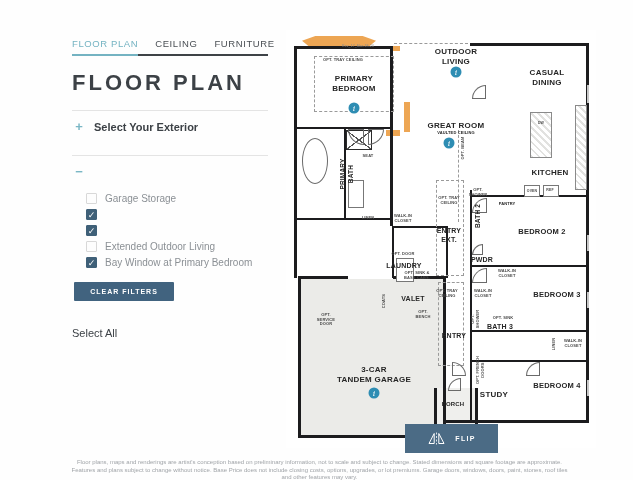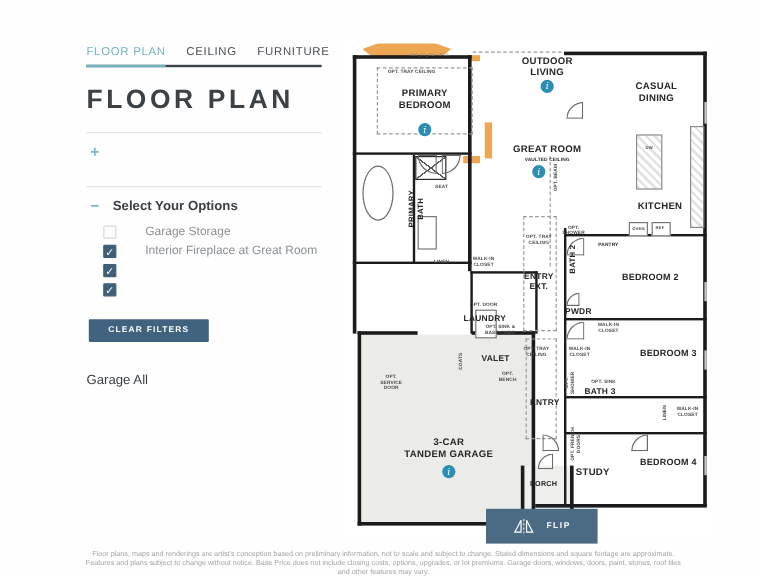--- a/index.html
+++ b/index.html
@@ -13,21 +13,21 @@
   .tab { font-size:9.5px; letter-spacing:.6px; color:#4a4f54; cursor:pointer; white-space:nowrap; }
   .tab.active { color:#74b3c2; position:relative; }
   .tab.active::after { content:""; position:absolute; left:0; right:0; bottom:-7px; height:2px; background:#74b3c2; }
   .h1 { margin-top:14px; font-size:22px; font-weight:bold; letter-spacing:3px; color:#3c4146; }
   .sub { margin-top:5px; font-size:11px; color:#82878c; }
   .divider { margin-top:14px; border-top:1px solid #e4e4e4; }
   .secrow { display:flex; align-items:center; gap:10px; padding:8px 0 7px 2px; }
   .toggle { color:#7ab7c5; font-size:13px; font-weight:bold; width:10px; text-align:center; }
   .seclabel { font-size:11px; font-weight:bold; color:#3c4146; }
   .optlist { padding:2px 0 0 14px; }
-  .optrow { display:flex; align-items:flex-start; gap:24px; height:16px; }
+  .optrow { display:flex; align-items:flex-end; gap:8px; height:16px; }
   .cb { width:11px; height:11px; border:1px solid #d8d8d8; background:#fdfdfd; border-radius:1px;
         font-size:9px; line-height:10px; text-align:center; color:#fff; cursor:pointer; flex:none; }
   .cb.checked { background:#3f6078; border-color:#3f6078; }
   .optlabel { font-size:10px; color:#8b9095; white-space:nowrap; }
   .clearbtn { margin:14px 0 0 2px; width:100px; height:19px; background:#41637f; border:none;
               color:#fff; font-family:inherit; font-size:7px; font-weight:bold; letter-spacing:1px;
               border-radius:1px; cursor:pointer; }
   .printall { margin-top:26px; font-size:11px; color:#3c4146; cursor:pointer; display:inline-block; }
 
   
@@ -76,46 +76,50 @@
       <span class="tab active">FLOOR PLAN</span>
       <span class="tab">CEILING</span>
       <span class="tab">FURNITURE</span>
     </div>
 
     <div class="h1">FLOOR PLAN</div>
 
     <div class="divider"></div>
     <div class="secrow">
       <span class="toggle">+</span>
+      <span class="seclabel">Select Your Exterior</span>
     </div>
     <div class="divider"></div>
     <div class="secrow">
       <span class="toggle">−</span>
-      <span class="seclabel">Select Your Options</span>
     </div>
 
     <div class="optlist">
       <div class="optrow">
         <span class="cb" id="cb0"></span>
         <span class="optlabel">Garage Storage</span>
       </div>
       <div class="optrow">
         <span class="cb checked" id="cb1">✓</span>
-        <span class="optlabel">Interior Fireplace at Great Room</span>
       </div>
       <div class="optrow">
         <span class="cb checked" id="cb2">✓</span>
       </div>
       <div class="optrow">
+        <span class="cb" id="cb3"></span>
+        <span class="optlabel">Extended Outdoor Living</span>
+      </div>
+      <div class="optrow">
         <span class="cb checked" id="cb4">✓</span>
+        <span class="optlabel">Bay Window at Primary Bedroom</span>
       </div>
     </div>
 
     <button class="clearbtn">CLEAR FILTERS</button>
-    <div><span class="printall">Garage All</span></div>
+    <div><span class="printall">Select All</span></div>
   </div>
 
   <div class="plan" id="plan">
       <div class="fill" style="left: 15px; top: 249px; width: 142px; height: 156px; background: rgb(235, 235, 232);"></div>
       <div class="fill" style="left: 148px; top: 358px; width: 44px; height: 44px; background: rgb(239, 239, 237);"></div>
       <div class="accent" style="left: 16px; top: 6px; width: 74px; height: 12px; clip-path: polygon(12% 100%, 0px 40%, 18% 0px, 82% 0px, 100% 40%, 88% 100%);"></div>
       <div class="accent" style="left: 118px; top: 72px; width: 6px; height: 30px;"></div>
       <div class="accent" style="left: 100px; top: 100px; width: 14px; height: 6px;"></div>
       <div class="accent" style="left: 104px; top: 16px; width: 10px; height: 5px;"></div>
       <div class="wall" style="left: 8px; top: 16px; width: 99px; height: 3px;"></div>

